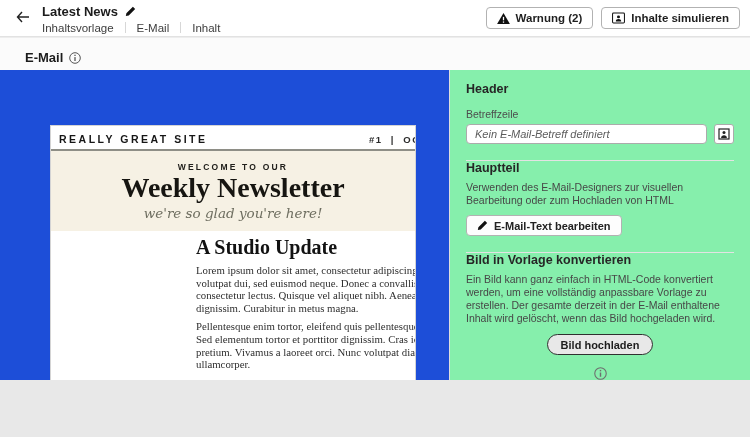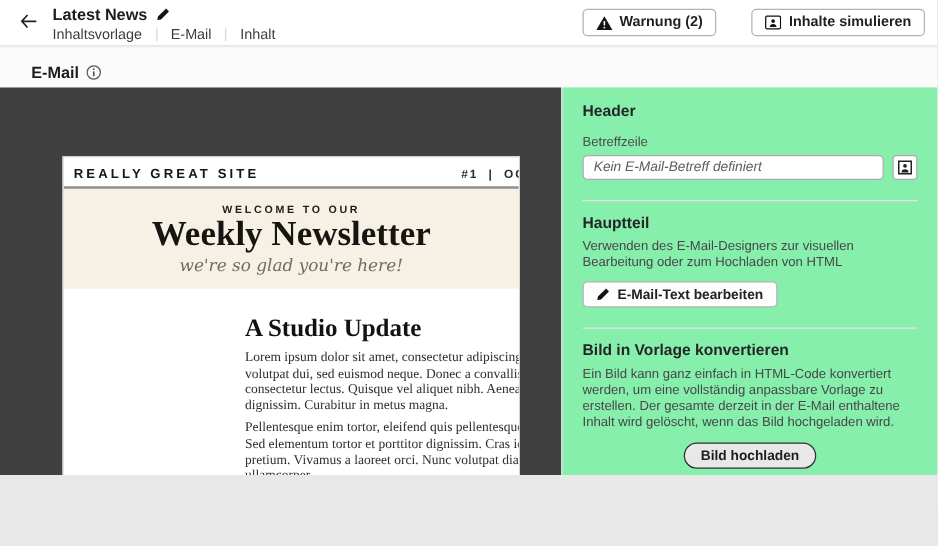--- a/index.html
+++ b/index.html
@@ -14,63 +14,63 @@
   .back-btn { position:absolute; left:16px; top:9px; width:18px; height:16px; background:none; border:none; cursor:pointer; display:flex; align-items:center; }
   .title-row { position:absolute; left:42px; top:4px; display:flex; align-items:center; gap:7px; }
   .doc-title { font-size:13px; font-weight:700; color:#1c1c1c; }
   .edit-pencil { display:flex; align-items:center; cursor:pointer; }
   .tabs { position:absolute; left:42px; top:21px; display:flex; align-items:center; height:13px; }
   .tab { font-size:11.5px; color:#3d3d3d; cursor:pointer; }
   .tsep { width:1px; height:11px; background:#d7d7d7; margin:0 11px; }
   .topbtns { position:absolute; right:10px; top:7px; display:flex; gap:8px; }
   .tbtn { height:22px; border:1px solid #b2b2b2; border-radius:4px; background:#fff;
           font-family:"Liberation Sans", sans-serif; font-size:11.5px; font-weight:600; color:#1f1f1f;
-          display:flex; align-items:center; gap:6px; padding:0 10px; cursor:pointer;margin-left:20px; }
+          display:flex; align-items:center; gap:6px; padding:0 10px; cursor:pointer; }
 
   
   .subbar { position:absolute; top:38px; left:0; right:0; height:32px; background:#fbfbfb; }
   .page-heading { display:flex; align-items:center; gap:6px; margin:12px 0 0 25px; }
   .page-heading b { font-size:13px; font-weight:700; color:#1c1c1c; }
 
   
-  .canvas { position:absolute; top:70px; left:0; width:449px; bottom:0; background:#404040; overflow:hidden; }
+  .canvas { position:absolute; top:70px; left:0; width:449px; bottom:0; background:#1d4ed8; overflow:hidden; }
   .vdivider { position:absolute; top:70px; bottom:0; left:449px; width:1px; background:#dedede; }
 
   .card { position:absolute; left:50px; top:55px; width:366px; height:340px; background:#fff;
           border:1px solid #d4d4d4; overflow:hidden; }
   .card-header { position:relative; height:25px; border-bottom:2px solid #8e8e86; background:#fff; }
   .brand { position:absolute; left:8px; top:7px; font-size:10.5px; font-weight:700; letter-spacing:2.5px; color:#161616; white-space:nowrap; }
   .issue { position:absolute; left:318px; top:8px; font-size:9.5px; font-weight:700; letter-spacing:1.5px; color:#2a2a2a; white-space:pre; }
   .hero { height:80px; background:#f6f1e4; text-align:center; overflow:hidden; }
   .hero-kicker { padding-top:11px; font-size:8.5px; font-weight:700; letter-spacing:2.2px; color:#21201c; }
   .hero-headline { font-family:"Liberation Serif", serif; font-weight:700; font-size:28px; line-height:30px; color:#161511; margin-top:1px; }
   .hero-tagline { font-family:"DejaVu Serif", serif; font-style:italic; font-size:13.5px; color:#6e6e60; margin-top:2px; }
   .cbody { position:relative; height:233px; background:#fff; }
   .imgph { position:absolute; left:3px; top:1px; width:130px; height:152px; background:#d9d9d9; border-radius:8px;
            display:flex; align-items:center; justify-content:center; }
   .imgph span { font-size:15px; color:#a2a2a2; letter-spacing:.3px; }
   .article { position:absolute; left:145px; top:3px; width:430px; }
   .akicker { font-size:9.5px; font-weight:700; letter-spacing:1.3px; color:#24241f; }
-  .atitle { font-family:"Liberation Serif", serif; font-weight:700; font-size:20px; line-height:22px; color:#121212; margin-top:18px; }
+  .atitle { font-family:"Liberation Serif", serif; font-weight:700; font-size:20px; line-height:22px; color:#121212; margin-top:2px; }
   .article p { font-family:"Liberation Serif", serif; font-size:10.8px; line-height:12.6px; color:#2e2e2e;
                margin-top:6px; white-space:pre-line; }
   .card-rule { position:absolute; left:8px; top:196px; width:560px; height:0; border-top:1px solid #5c5c5c; }
 
   
   .panel { position:absolute; top:70px; left:450px; right:0; bottom:0; background:#86efac; padding:12px 16px; overflow:hidden; }
   .section-title { font-size:12.5px; font-weight:700; color:#262626; }
   .field-label { margin-top:12px; font-size:10.5px; color:#4d4d4d; }
   .subject-row { margin-top:4px; display:flex; align-items:center; gap:7px; }
   .subject-input { flex:1; height:20px; border:1px solid #ababab; border-radius:4px; background:#fff;
                    font-family:"Liberation Sans", sans-serif; font-size:11px; color:#333; padding:0 8px; }
   .subject-input::placeholder { font-style:italic; color:#5c5c5c; }
   .icon-btn { width:20px; height:20px; border:1px solid #ababab; border-radius:3px; background:#fff;
               display:flex; align-items:center; justify-content:center; cursor:pointer; padding:0; }
   .hdivider { border:none; border-top:1px solid #e3e3e3; margin-top:16px; }
-  .sect-gap { margin-top:10px; }
+  .sect-gap { }
   .desc { margin-top:6px; font-size:10.5px; line-height:13px; color:#474747; max-width:270px; }
   .outline-btn { margin-top:8px; height:21px; border:1px solid #b2b2b2; border-radius:4px; background:#fdfdfd;
                  font-family:"Liberation Sans", sans-serif; font-size:11px; font-weight:600; color:#222;
                  display:flex; align-items:center; gap:6px; padding:0 10px; cursor:pointer; }
   .upload-row { margin-top:9px; display:flex; align-items:center; gap:12px;flex-direction:column; }
   .pill-btn { height:21px; border:1.5px solid #303030; border-radius:11px; background:#e8e8e8;
               font-family:"Liberation Sans", sans-serif; font-size:11px; font-weight:700; color:#1d1d1d;
               padding:0 13px; cursor:pointer; }
   .status { display:flex; align-items:center; gap:6px; }
   .status-dot { width:7px; height:7px; border-radius:50%; }

